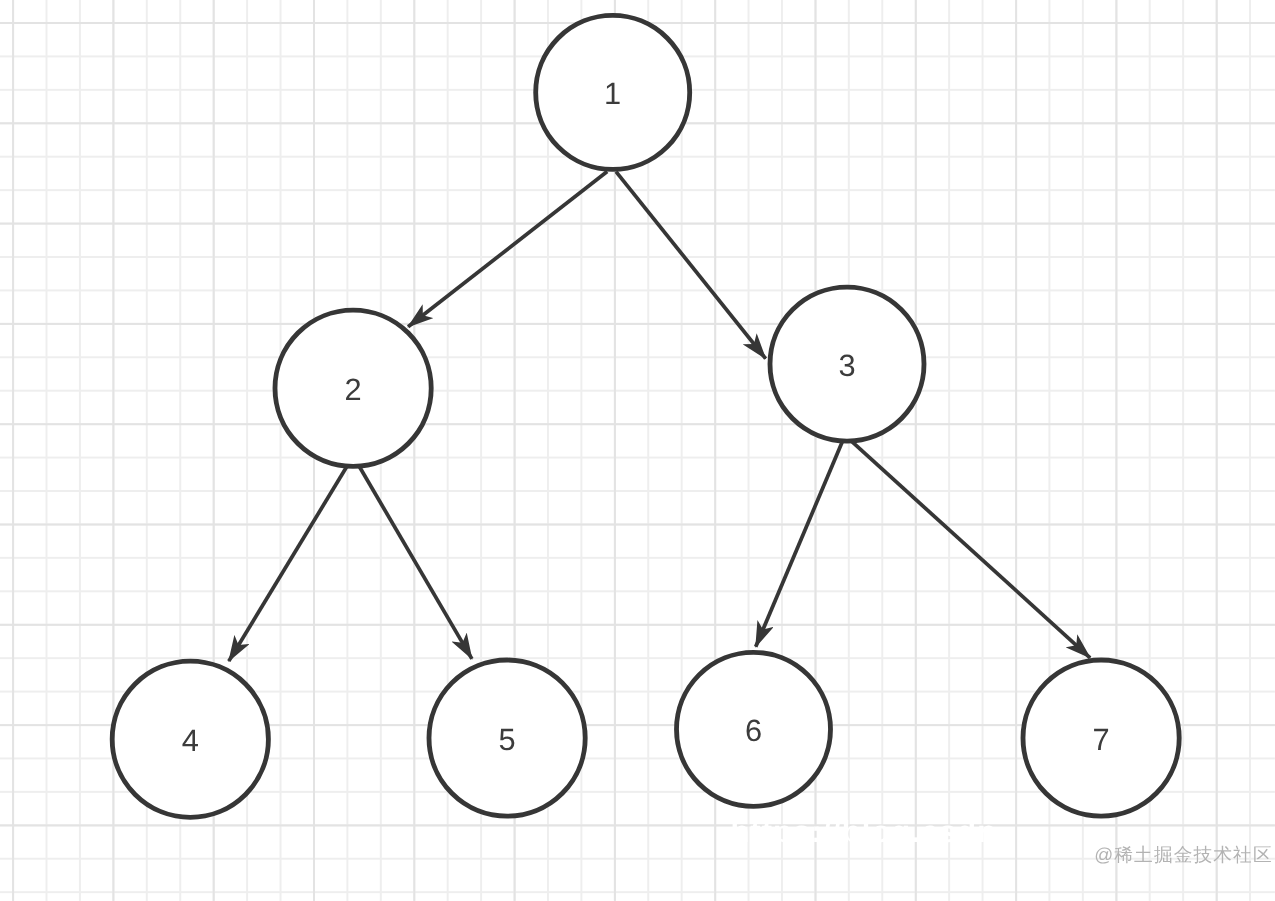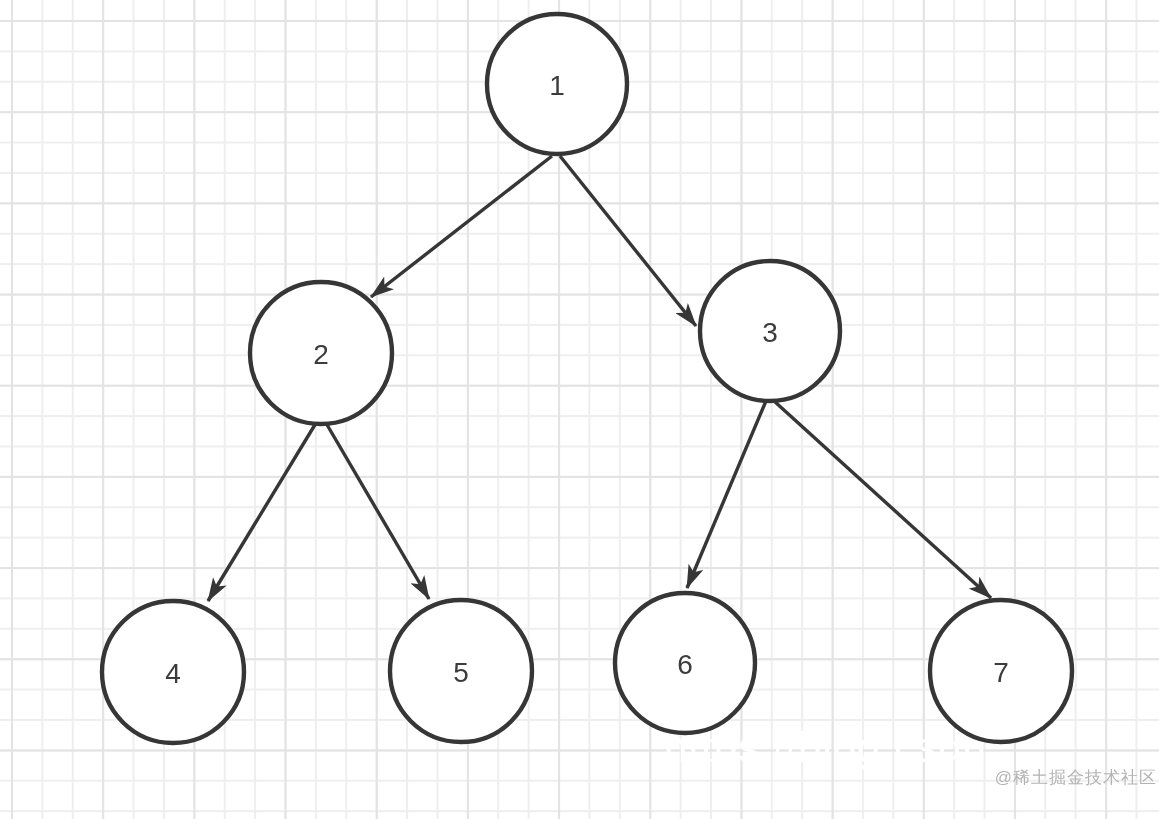--- a/index.html
+++ b/index.html
@@ -19,24 +19,24 @@
   #tree-svg {
     position: absolute;
     left: 0;
     top: 0;
     z-index: 3;
     display: block;
   }
   #obscured-wm {
     position: absolute;
     left: 664px;
-    top: 724px;
+    top: 740px;
     z-index: 2;
-    font-weight: normal;
-    font-size: 42px;
+    font-weight: bold;
+    font-size: 28px;
     letter-spacing: 1px;
     white-space: nowrap;
     user-select: none;
   }
   #juejin-wm {
     position: absolute;
     right: 2px;
     top: 766px;
     z-index: 4;
     font-size: 17px;

